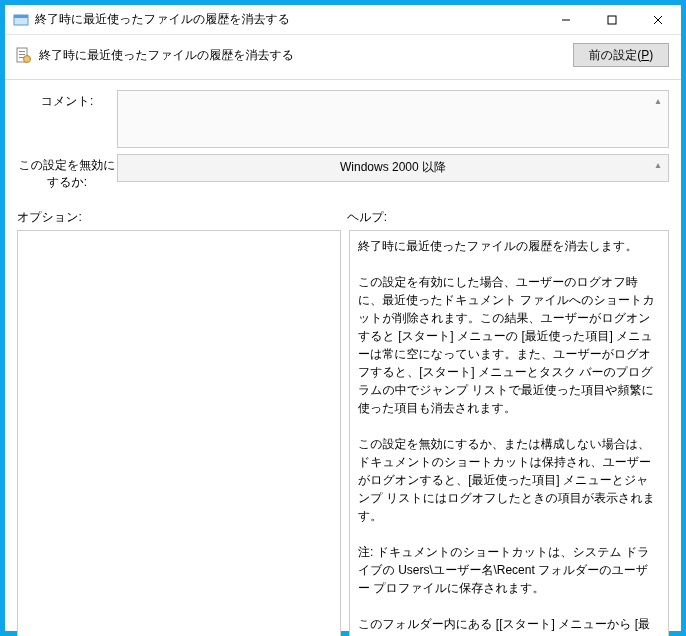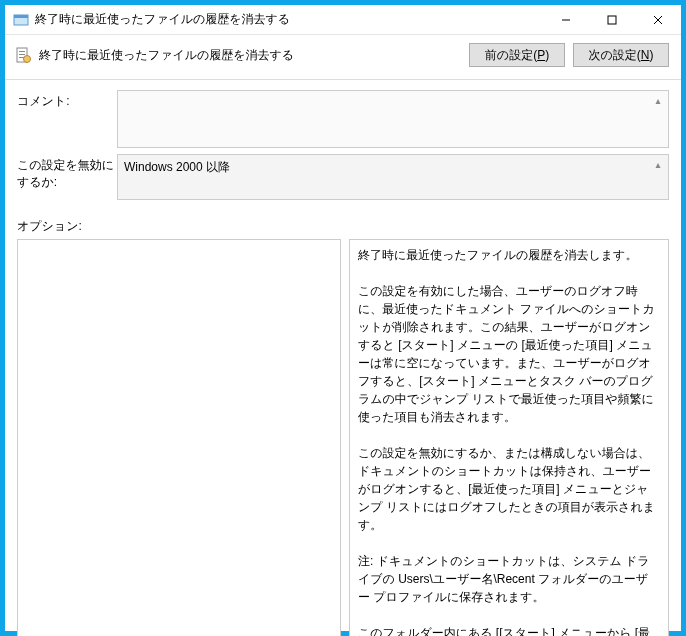--- a/index.html
+++ b/index.html
@@ -105,32 +105,33 @@
     flex: 1;
   }
   .field-row {
     display: flex;
     margin-bottom: 6px;
   }
   .field-label {
     width: 100px;
     padding-top: 3px;
     font-size: 12px;
+    text-align: center;
   }
   .field-box {
     flex: 1;
     border: 1px solid #ccc;
     background: #f4f4f4;
     font-size: 12px;
     padding: 4px 6px;
     position: relative;
     color: #000;
   }
   .comment-box { height: 58px; background:#fafafa; }
-  .support-box { height: 46px; }
+  .support-box { height: 28px; text-align: center; }
   .scroll-stub {
     position: absolute;
     right: 2px; top: 2px;
     width: 16px; height: 14px;
     display: flex; align-items: center; justify-content: center;
     color: #888;
     font-size: 10px;
     pointer-events: none;
   }
   .labels-row {
@@ -196,23 +197,20 @@
         <rect x="2" y="1" width="10" height="14" fill="#fff" stroke="#888"></rect>
         <rect x="4" y="4" width="6" height="1" fill="#888"></rect>
         <rect x="4" y="7" width="6" height="1" fill="#888"></rect>
         <rect x="4" y="10" width="6" height="1" fill="#888"></rect>
         <circle cx="12" cy="12" r="3.5" fill="#f0c36d" stroke="#b58b2b"></circle>
       </svg>
     </span>
     <span class="h-title">終了時に最近使ったファイルの履歴を消去する</span>
     <button class="hdr-btn">
       <span>前の設定(<span class="u">P</span>)</span>
-    </button>
-    <button class="hdr-btn">
-      <span>次の設定(<span class="u">N</span>)</span>
     </button>
   </div>
 
   <div class="body">
 
     <div class="top-grid">
       <div class="fields-col">
         <div class="field-row">
           <div class="field-label">コメント:</div>
           <div class="field-box comment-box">
@@ -225,20 +223,21 @@
           <div class="field-box support-box">
             <span>Windows 2000 以降</span>
             <span class="scroll-stub">▴</span>
           </div>
         </div>
       </div>
     </div>
 
     <div class="labels-row">
       <div class="lbl-left">オプション:</div>
+      <div class="lbl-right">ヘルプ:</div>
     </div>
 
     <div class="panes">
       <div class="pane pane-left"></div>
       <div class="pane pane-right">終了時に最近使ったファイルの履歴を消去します。
 
 この設定を有効にした場合、ユーザーのログオフ時に、最近使ったドキュメント ファイルへのショートカットが削除されます。この結果、ユーザーがログオンすると [スタート] メニューの [最近使った項目] メニューは常に空になっています。また、ユーザーがログオフすると、[スタート] メニューとタスク バーのプログラムの中でジャンプ リストで最近使った項目や頻繁に使った項目も消去されます。
 
 この設定を無効にするか、または構成しない場合は、ドキュメントのショートカットは保持され、ユーザーがログオンすると、[最近使った項目] メニューとジャンプ リストにはログオフしたときの項目が表示されます。
 

